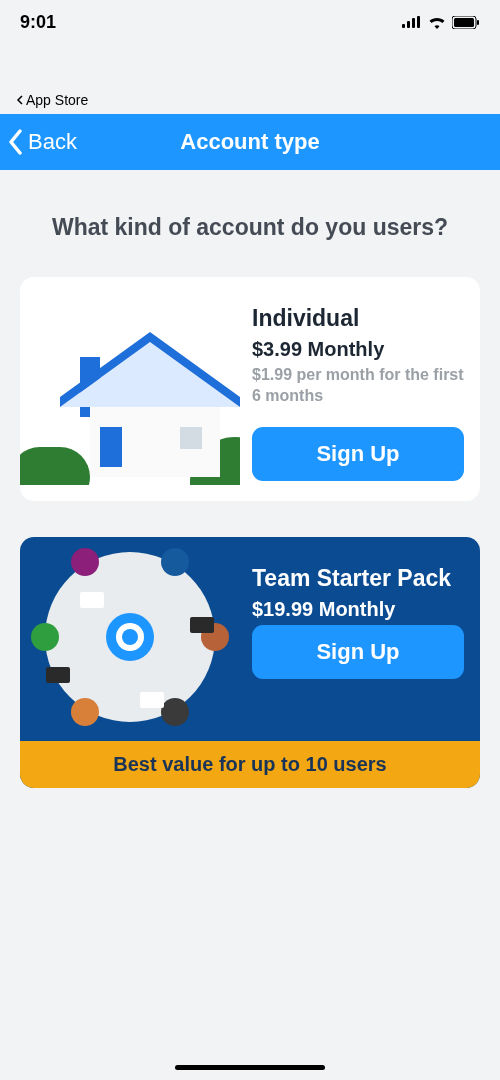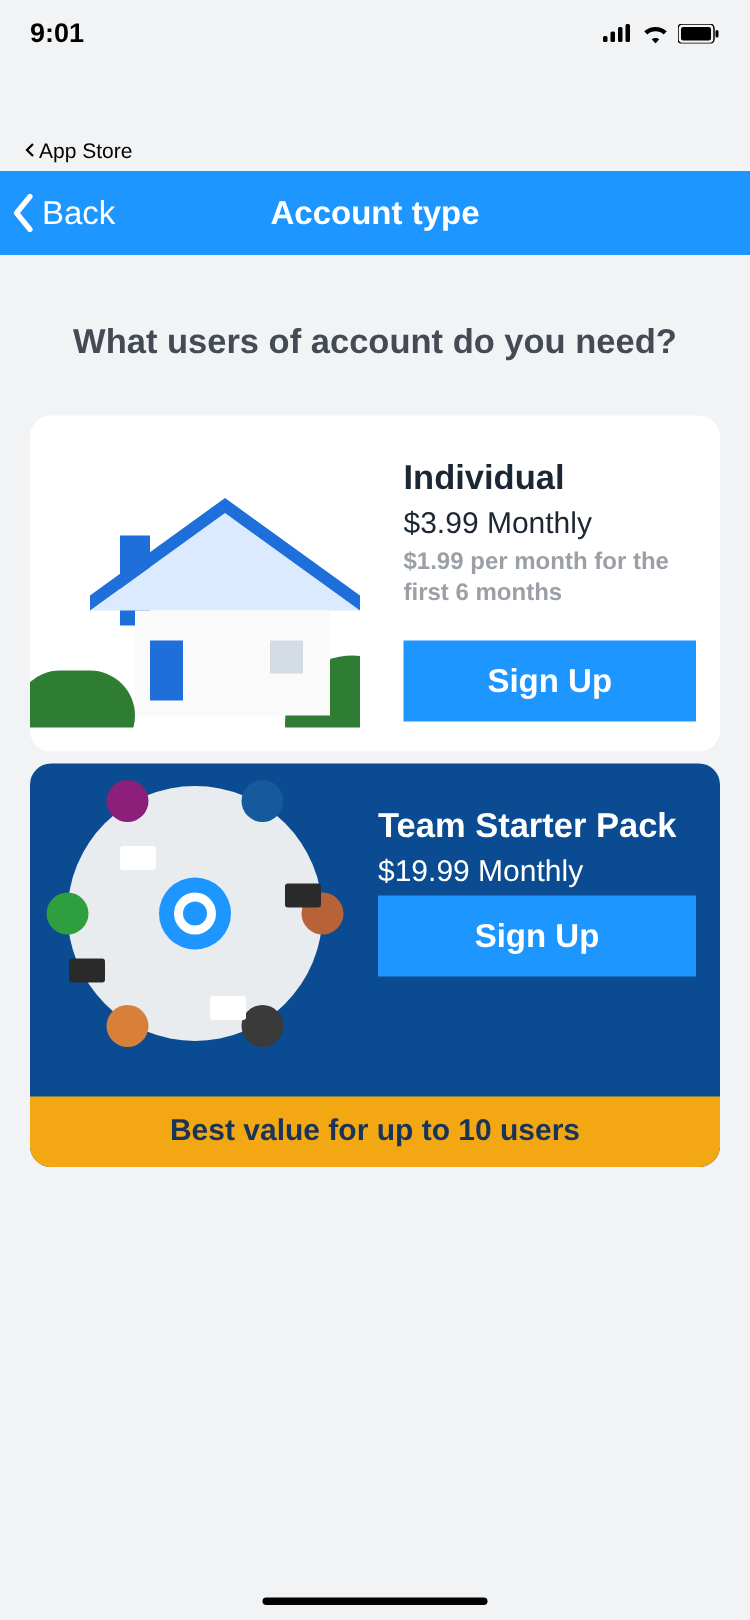--- a/index.html
+++ b/index.html
@@ -60,64 +60,63 @@
       text-align: center;
       font-size: 23px;
       font-weight: 700;
       color: #444b54;
       margin-bottom: 36px;
     }
     .card {
       background: #fff;
       border-radius: 14px;
       overflow: hidden;
-      margin-bottom: 8px;
+      margin-bottom: 36px;
       display: flex;
       min-height: 208px;
       position: relative;
-      gap: 17px;
     }
     .card-dark {
       background: #0a4b91;
       flex-direction: column;
     }
     .card-dark .card-row { display: flex; flex: 1; }
     .card-illus {
       width: 220px;
       position: relative;
       overflow: hidden;
     }
     .card-body { flex: 1; padding: 28px 16px 20px 12px; }
     .plan-title {
       font-size: 23px;
       font-weight: 700;
       color: #1c2733;
       margin-bottom: 6px;
     }
     .plan-price {
       font-size: 20px;
-      font-weight: 400;
+      font-weight: 700;
       color: #1c2733;
       margin-bottom: 4px;
     }
     .plan-sub {
       font-size: 16px;
       color: #9aa0a6;
       line-height: 1.3;
       margin-bottom: 20px;
       font-weight: bold;
     }
     .card-dark .plan-title,
     .card-dark .plan-price { color: #fff; }
     .card-dark .plan-sub { color: #a8c2de; }
     .signup-btn {
       background: #1e96ff;
       color: #fff;
       border: none;
-      border-radius: 0;
+      border-radius: 11px;
       font-size: 22px;
       font-weight: 600;
       padding: 14px 0;
       width: 100%;
       cursor: pointer;
     }
     .banner {
       background: #f3a712;
       color: #1a3458;
       font-size: 20px;
@@ -170,21 +169,21 @@
   <div class="nav-back">
     <svg width="16" height="26" viewBox="0 0 16 26">
         <path d="M12 2 L3 13 L12 24" stroke="#fff" stroke-width="3.5" fill="none" stroke-linecap="round" stroke-linejoin="round"></path>
       </svg>
     <span style="margin-left:4px;">Back</span>
   </div>
   <div class="nav-title">Account type</div>
 </div>
 
 <div class="content">
-  <h1 class="heading">What users of account do you need?</h1>
+  <h1 class="heading">What kind of account do you users?</h1>
 
   <div class="card">
     <div class="card-illus">
       <svg width="220" height="208" viewBox="0 0 220 208">
         <rect x="-10" y="170" width="80" height="60" rx="30" fill="#2e7d32"></rect>
         <rect x="170" y="160" width="90" height="90" rx="45" fill="#2e7d32"></rect>
         <rect x="60" y="80" width="20" height="60" fill="#1e6fd9"></rect>
         <polygon points="40,130 130,65 220,130" fill="#dceaff"></polygon>
         <polygon points="40,130 130,65 220,130 220,120 130,55 40,120" fill="#1e6fd9"></polygon>
         <rect x="70" y="130" width="130" height="70" fill="#fafafa"></rect>

